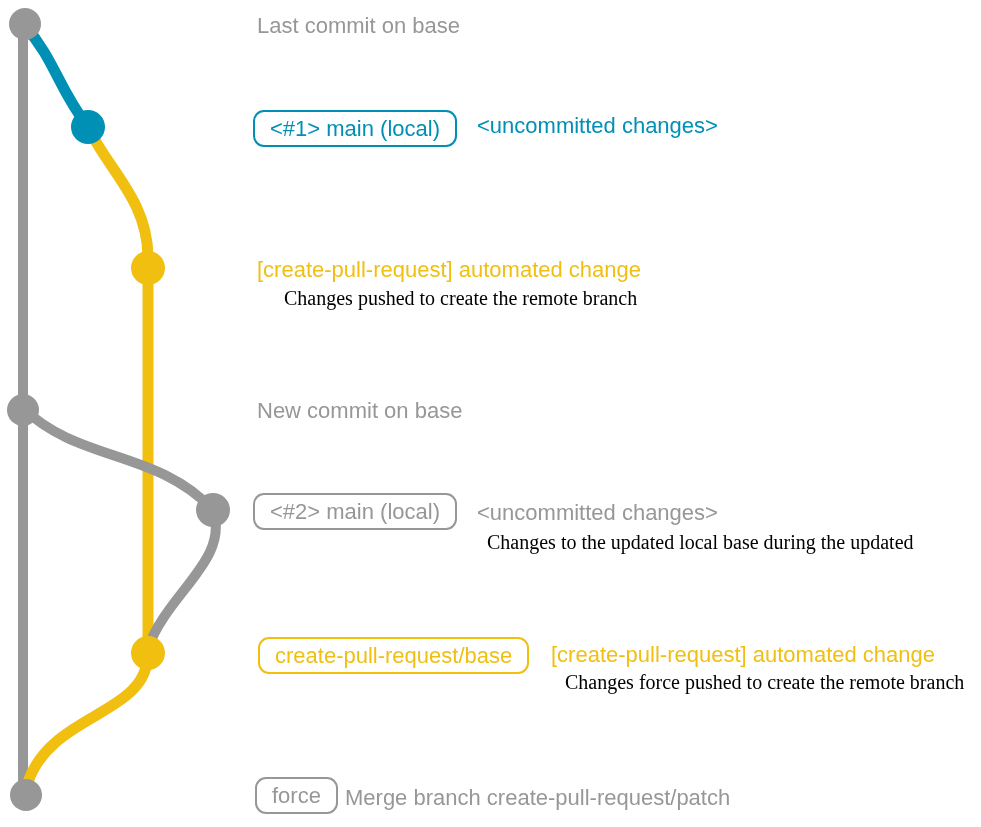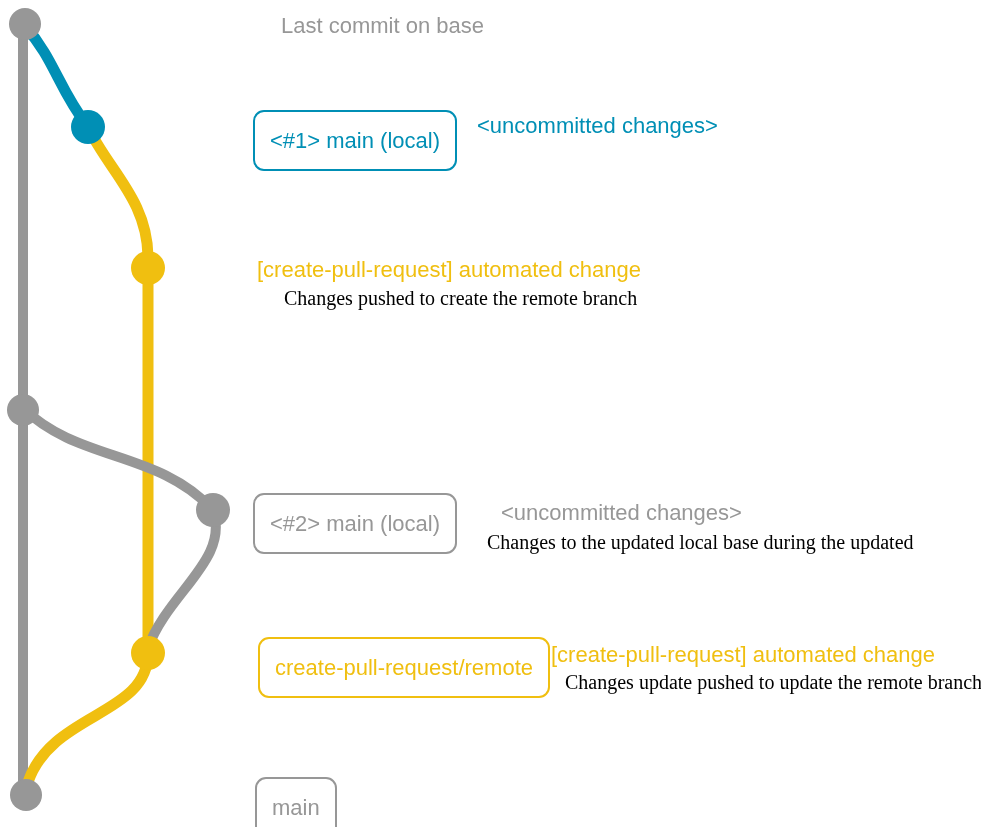--- a/index.html
+++ b/index.html
@@ -15,29 +15,29 @@
   svg.graph{position:absolute;left:0;top:0;}
   .s{fill:none;stroke-linecap:round;}
   .s.gray{stroke:var(--gray);}
   .s.blue{stroke:var(--blue);}
   .s.yellow{stroke:var(--yellow);}
   .f.gray{fill:var(--gray);}
   .f.blue{fill:var(--blue);}
   .f.yellow{fill:var(--yellow);}
   .abs{position:absolute;white-space:nowrap;}
   .msg{font-size:22px;line-height:25px;}
-  .txt-gray{color:var(--gray);margin-left:24px;}
+  .txt-gray{color:var(--gray);}
   .txt-blue{color:var(--blue);}
   .txt-yellow{color:var(--yellow);}
   .note{
     font-family:"Liberation Serif",serif;font-size:20px;line-height:23px;color:var(--ink);
   }
   .tag{
     display:inline-block;background:var(--background);
-    border:2px solid;border-radius:11px;padding:16px 15px;
+    border:2px solid;border-radius:11px;padding:4px 15px;
     font-size:22px;line-height:25px;
   }
   .tag.blue{color:var(--blue);border-color:var(--blue);}
   .tag.gray{color:var(--gray);border-color:var(--gray);}
   .tag.yellow{color:var(--yellow);border-color:var(--yellow);}
 </style>
 </head>
 <body>
 
 <div class="stage">
@@ -62,24 +62,26 @@
   </svg>
 
   <div class="abs msg txt-gray" style="left:257px;top:13px">Last commit on base</div>
 
   <span class="abs tag blue" style="left:253px;top:110px">&lt;#1&gt; main (local)</span>
   <div class="abs msg txt-blue" style="left:477px;top:113px">&lt;uncommitted changes&gt;</div>
 
   <div class="abs msg txt-yellow" style="left:257px;top:257px">[create-pull-request] automated change</div>
   <div class="abs note" style="left:284px;top:287px">Changes pushed to create the remote branch</div>
 
+  <div class="abs msg txt-gray" style="left:257px;top:398px">New commit on base</div>
 
   <span class="abs tag gray" style="left:253px;top:493px">&lt;#2&gt; main (local)</span>
   <div class="abs msg txt-gray" style="left:477px;top:500px">&lt;uncommitted changes&gt;</div>
   <div class="abs note" style="left:487px;top:531px">Changes to the updated local base during the updated</div>
 
-  <span class="abs tag yellow" style="left:258px;top:637px">create-pull-request/remote</span>
+  <span class="abs tag yellow" style="left:258px;top:637px">create-pull-request/base</span>
   <div class="abs msg txt-yellow" style="left:551px;top:642px">[create-pull-request] automated change</div>
-  <div class="abs note" style="left:565px;top:671px">Changes update pushed to update the remote branch</div>
+  <div class="abs note" style="left:565px;top:671px">Changes force pushed to create the remote branch</div>
 
-  <span class="abs tag gray" style="left:255px;top:777px">main</span>
+  <span class="abs tag gray" style="left:255px;top:777px">force</span>
+  <div class="abs msg txt-gray" style="left:345px;top:785px">Merge branch create-pull-request/patch</div>
 
 </div>
 
 </body></html>

